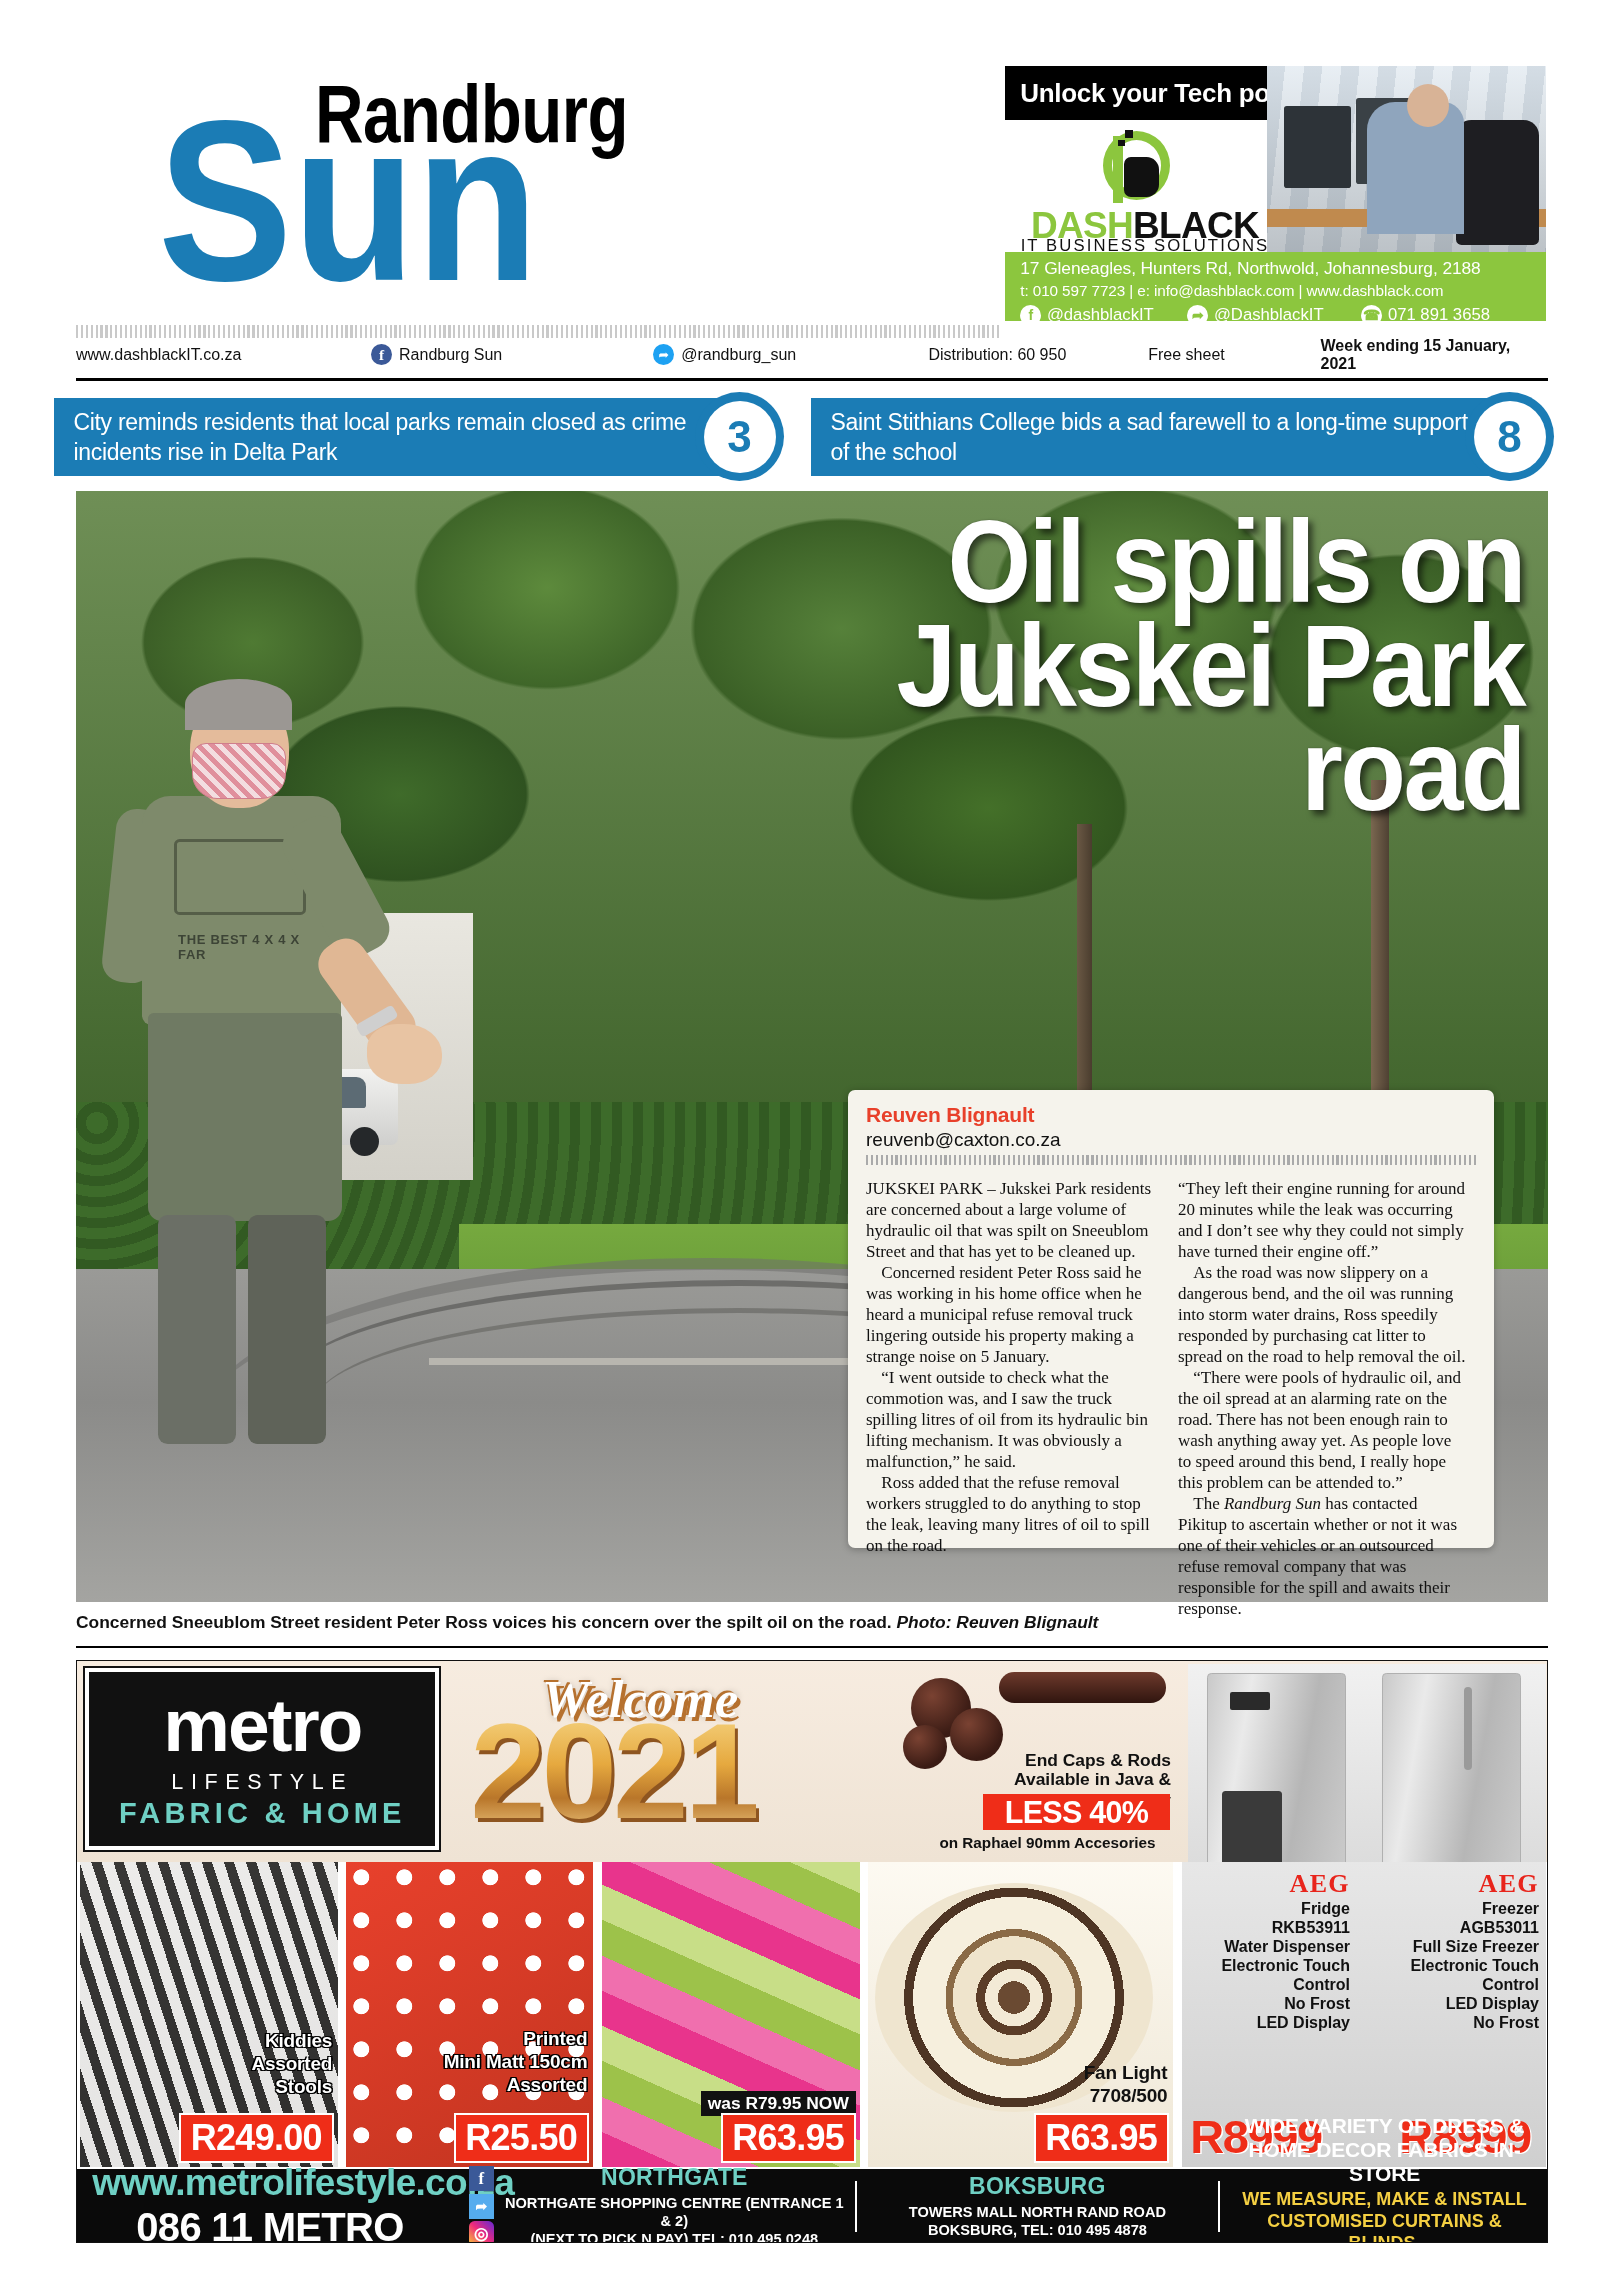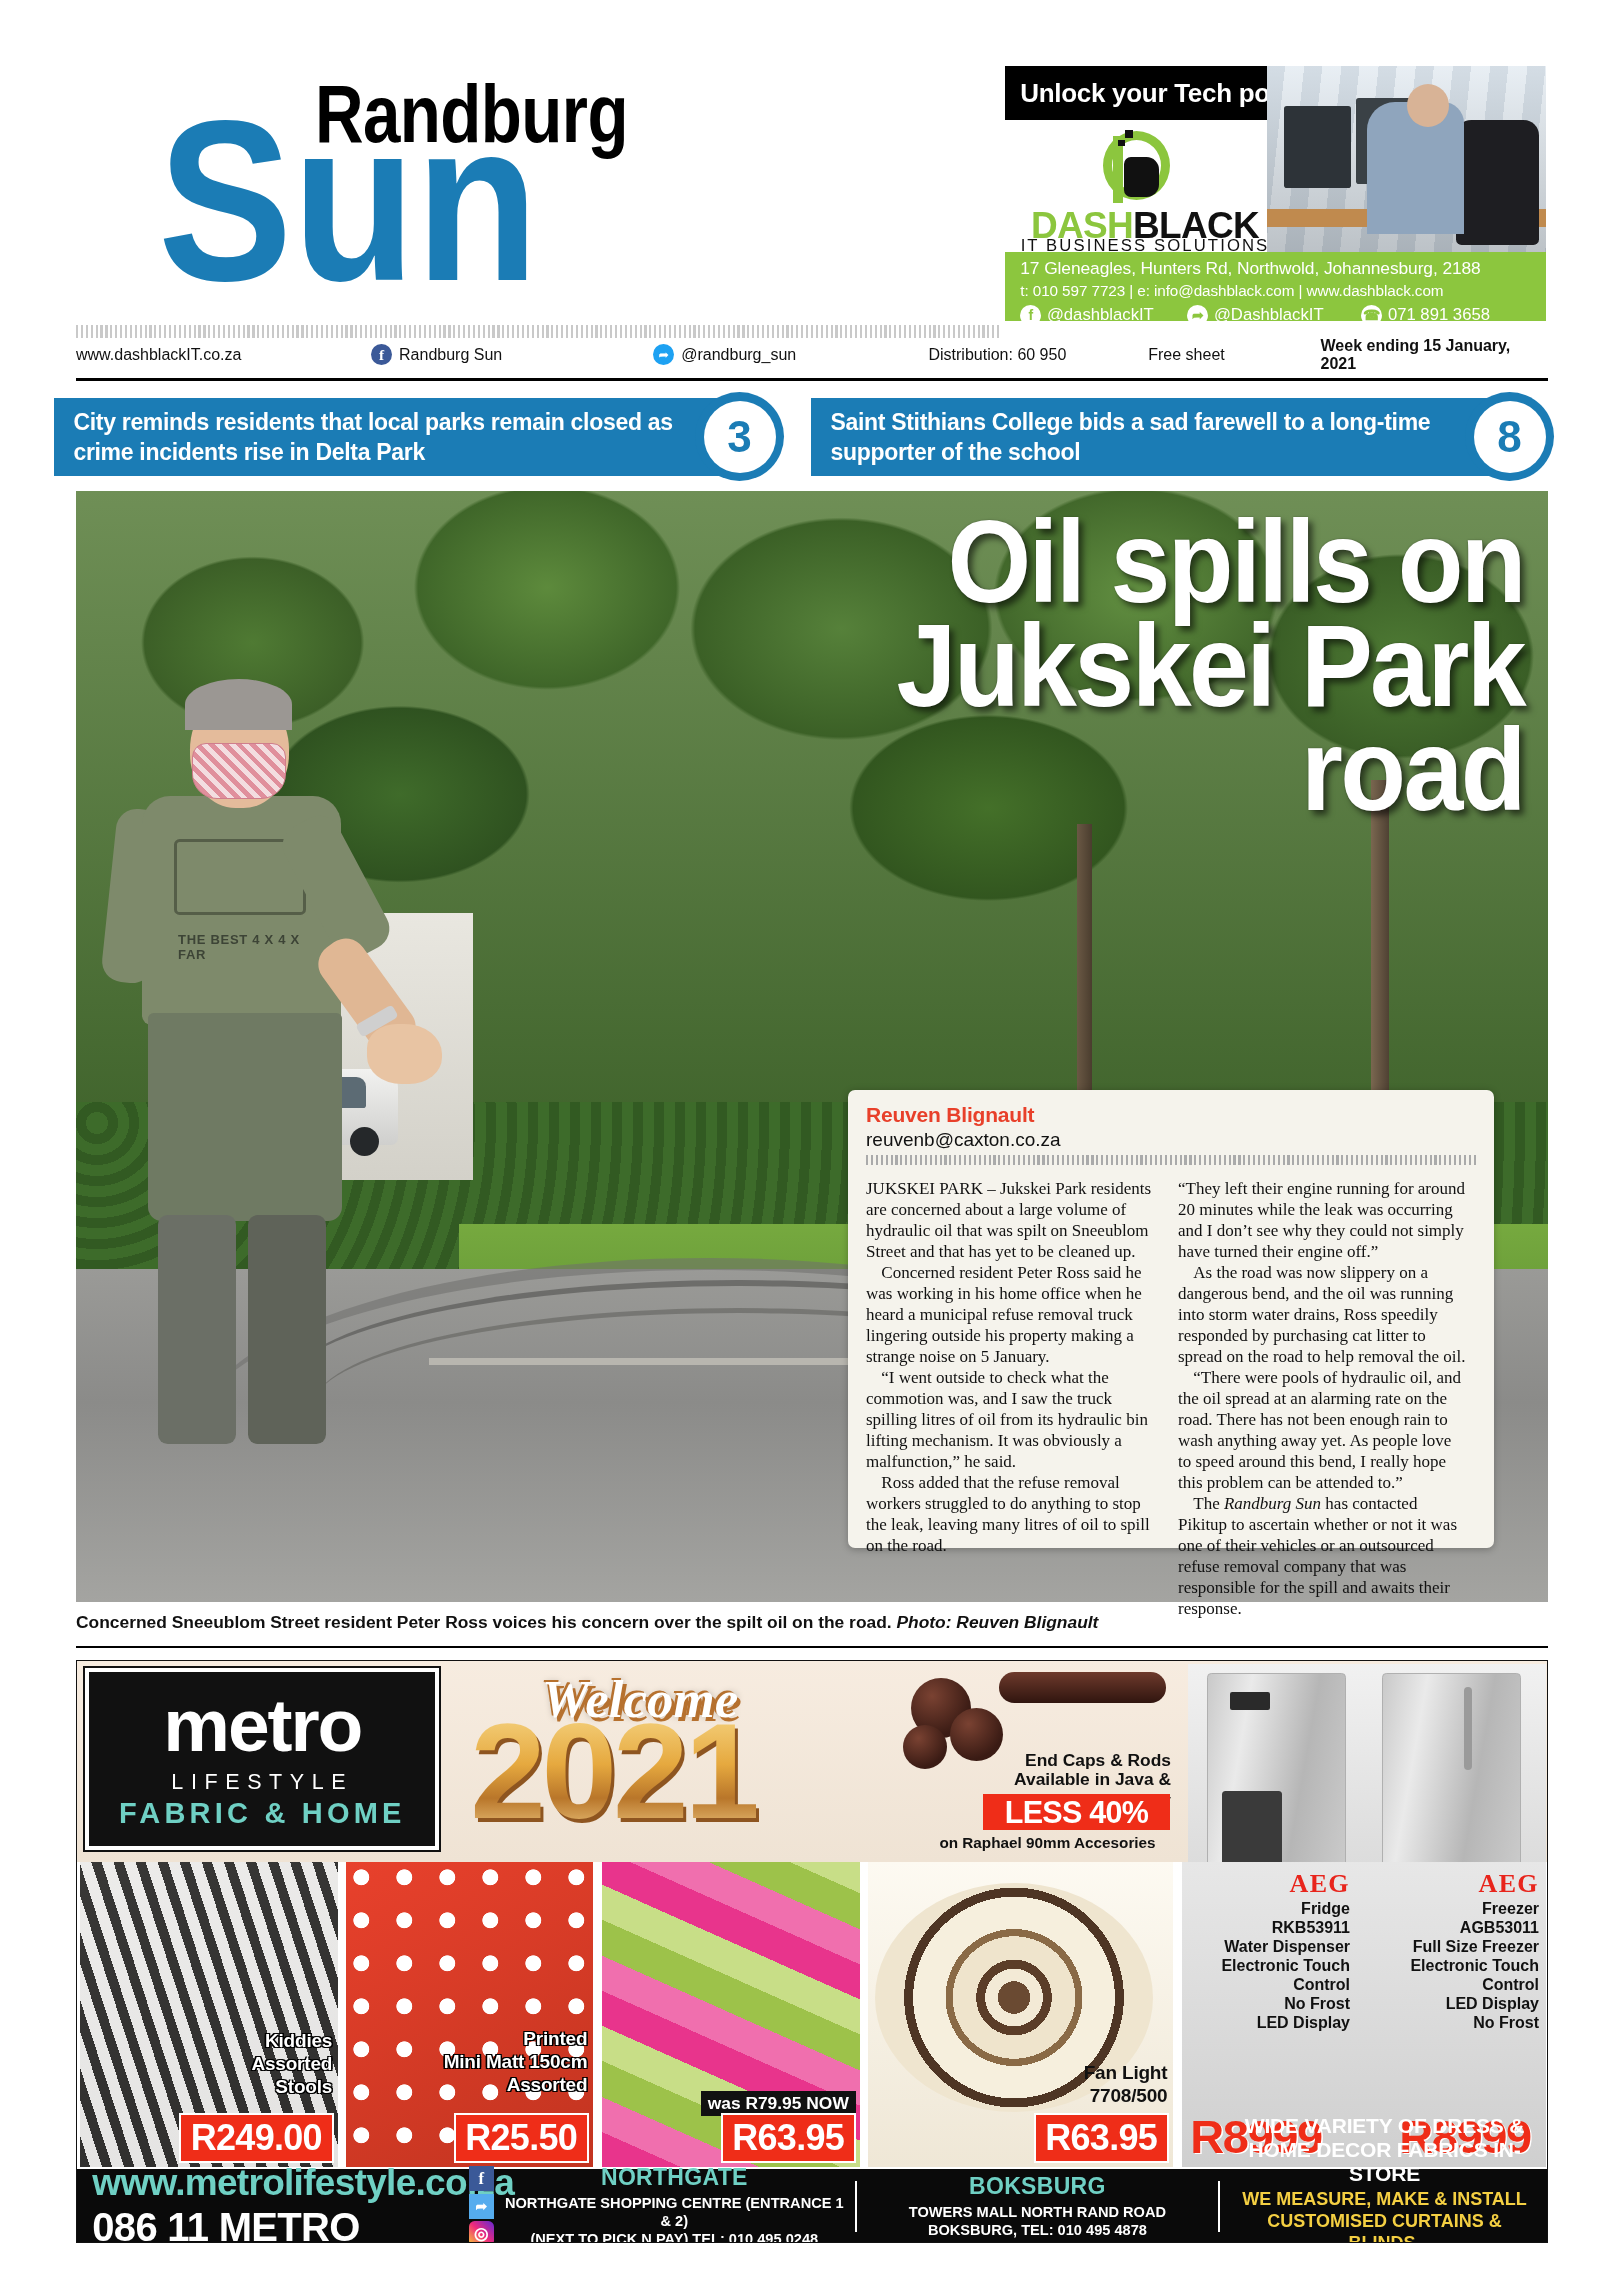--- a/index.html
+++ b/index.html
@@ -87,21 +87,21 @@
   .tw-icon { width:21px; height:21px; border-radius:50%; background:#1da1f2; color:#fff;
     display:flex; align-items:center; justify-content:center; font-size:12.5px; margin-right:7px;}
   .infobar .bold { font-weight:bold; }
   .rule-black { position:absolute; left:76px; top:378px; width:1472px; height:2.8px; background:#000; }
 
   
   .teasers { position:absolute; left:54px; top:398px; width:1513px; height:82px; }
   .teaser { position:absolute; top:0; height:78px; }
   .teaser .bar { position:absolute; left:0; top:0; height:78px; background:#1b7cb5;
       display:flex; flex-direction:column; justify-content:center; padding-left:19.4px; }
-  .teaser .bar span { color:#fff; font-weight:bold; font-size:23px; line-height:30.5px;
+  .teaser .bar span { color:#fff; font-weight:normal; font-size:23px; line-height:30.5px;
       letter-spacing:-0.3px; }
   .teaser .badge { position:absolute; top:-5.6px; width:89px; height:89px; border-radius:50%;
       background:#1b7cb5; display:flex; align-items:center; justify-content:center; }
   .teaser .badge .inner { width:72px; height:72px; border-radius:50%; background:#fff;
       display:flex; align-items:center; justify-content:center; }
   .teaser .badge .inner span { color:#1b7cb5; font-weight:bold; font-size:44px; }
   #teaser-0 { left:0; width:730px; }
   #teaser-0 .bar { width:666px; }
   #teaser-0 .badge { left:641px; }
   #teaser-1 { left:757px; width:757px; }
@@ -300,21 +300,21 @@
      letter-spacing:1.4px;}
   .aeg-block .ln { color:#111; font-size:16px; font-weight:bold; line-height:19px;}
   .aeg-price { position:absolute; bottom:2.8px; }
   .aeg-price span { color:#ef2d18; font-size:47px; font-weight:bold; letter-spacing:-1.4px;
      text-shadow:1.4px 1.4px 0 #fff;}
 
   .metro-bottom { position:absolute; left:0; top:508px; width:1472px; height:74px; background:#0a0a0a;
      display:flex; align-items:center; }
   .mb-left { width:389px; padding-left:15.3px; }
   .mb-left .url { color:#6fd0c4; font-size:37px; font-weight:bold; letter-spacing:-0.7px;}
-  .mb-left .tel { color:#fff; font-size:40px; font-weight:bold; letter-spacing:-0.7px; margin-top:1.4px;}
+  .mb-left .tel { color:#fff; font-size:40px; font-weight:bold; letter-spacing:-0.7px; margin-top:1.4px;margin-left:44px;}
   .mb-socials { display:flex; flex-direction:column; gap:2.1px; margin-left:2.8px;}
   .sq { width:25px; height:25px; display:flex; align-items:center; justify-content:center;
      color:#fff; font-weight:bold; font-size:16.7px; font-family:"Liberation Serif",serif;}
   .sq.fb { background:#3b5998; }
   .sq.tw { background:#55acee; font-size:14px;}
   .sq.ig { background:linear-gradient(45deg,#f9ce34,#ee2a7b,#6228d7); border-radius:5.6px;}
   .mb-store { width:361px; text-align:center; padding:0 7px;}
   .mb-store .nm { color:#6fd0c4; font-size:23px; font-weight:bold; letter-spacing:0.3px;}
   .mb-store .ad { color:#fff; font-size:14.6px; font-weight:bold; line-height:18px; margin-top:2.1px;}
   .mb-divider { width:2.1px; height:51px; background:#fff; }

